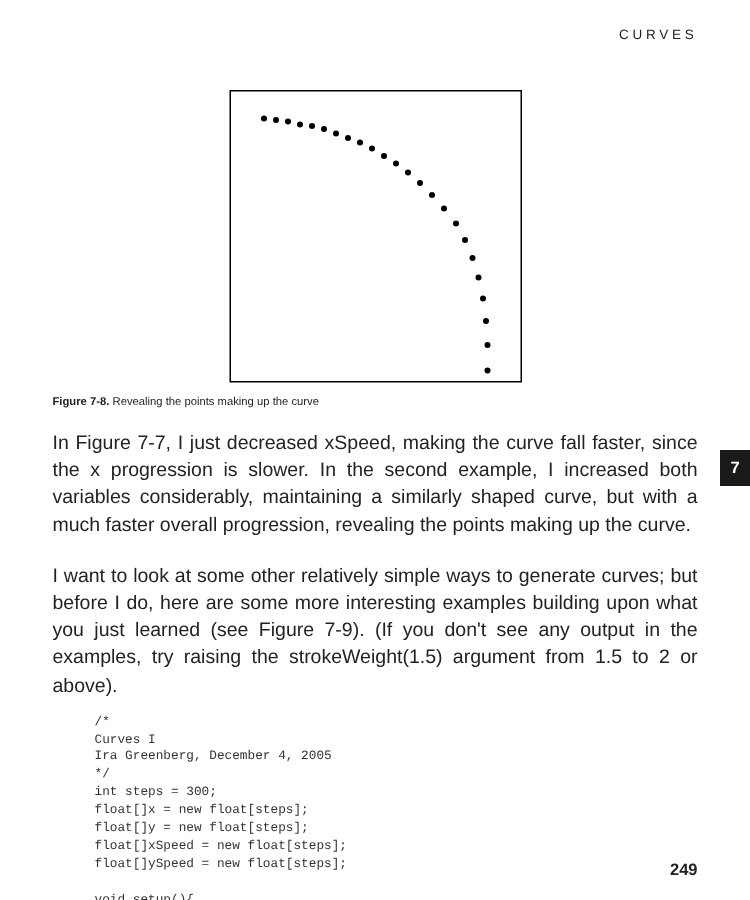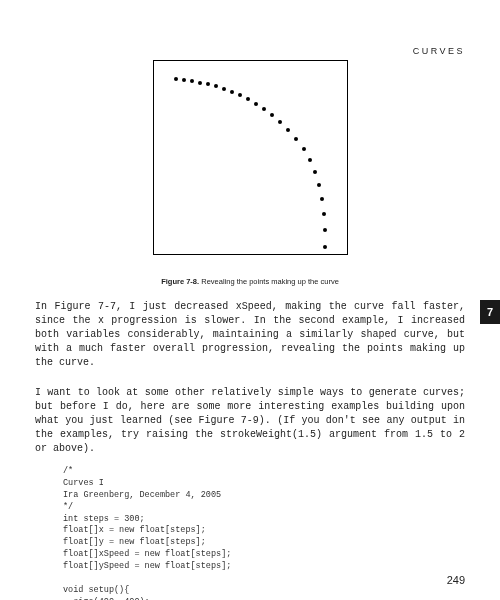--- a/index.html
+++ b/index.html
@@ -13,21 +13,20 @@
       position: relative;
       padding: 20px 35px 15px 35px;
     }
     .header-right {
       position: absolute;
       top: 18px;
       right: 35px;
       font-size: 9px;
       letter-spacing: 2.5px;
       font-family: Arial, sans-serif;
-      margin-top: 28px;
     }
     .chapter-tab {
       position: absolute;
       right: 0;
       top: 300px;
       width: 20px;
       height: 24px;
       background: #1a1a1a;
       color: #fff;
       font-size: 11px;
@@ -49,53 +48,52 @@
       position: relative;
     }
     .dot {
       position: absolute;
       width: 4px;
       height: 4px;
       background: #000;
       border-radius: 50%;
     }
     .figure-caption {
-      text-align: center;
-      margin-top: 22px;
+      margin-top: 8px;
       font-size: 7.5px;
       font-family: Arial, sans-serif;
     }
     .figure-caption strong {
       font-weight: bold;
     }
     .body-text {
       margin-top: 14px;
       line-height: 1.4;
       text-align: justify;
-      font-family: Liberation Mono, monospace;
-      font-size: 10px;
+      font-family: Liberation Sans, sans-serif;
+      font-size: 13px;
     }
     .body-text.second {
       margin-top: 16px;
     }
     .code-block {
       margin-top: 10px;
       margin-left: 28px;
       font-family: 'Courier New', monospace;
       font-size: 8.5px;
       line-height: 1.4;
       white-space: pre;
       color: #333;
     }
     .page-number {
       position: absolute;
       bottom: 14px;
       right: 35px;
       font-size: 11px;
-      font-weight: normal;
+      font-weight: bold;
       font-family: Arial, sans-serif;
     }
   </style>
 </head>
 <body>
 
 <div class="header-right">CURVES</div>
 
 <div class="chapter-tab">7</div>
 

